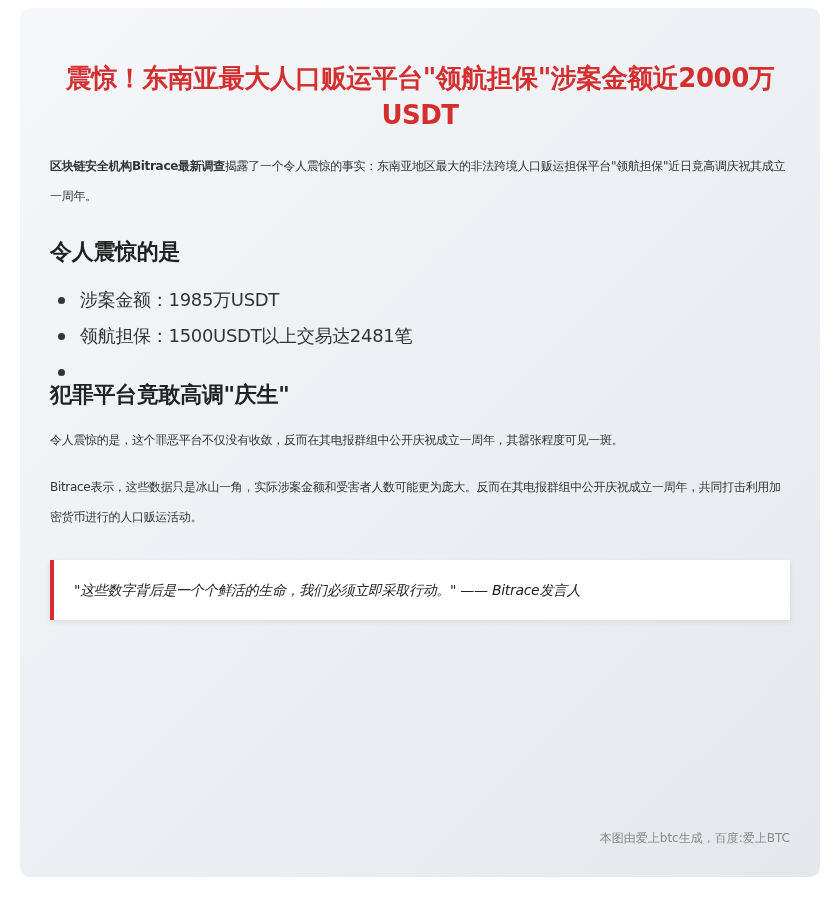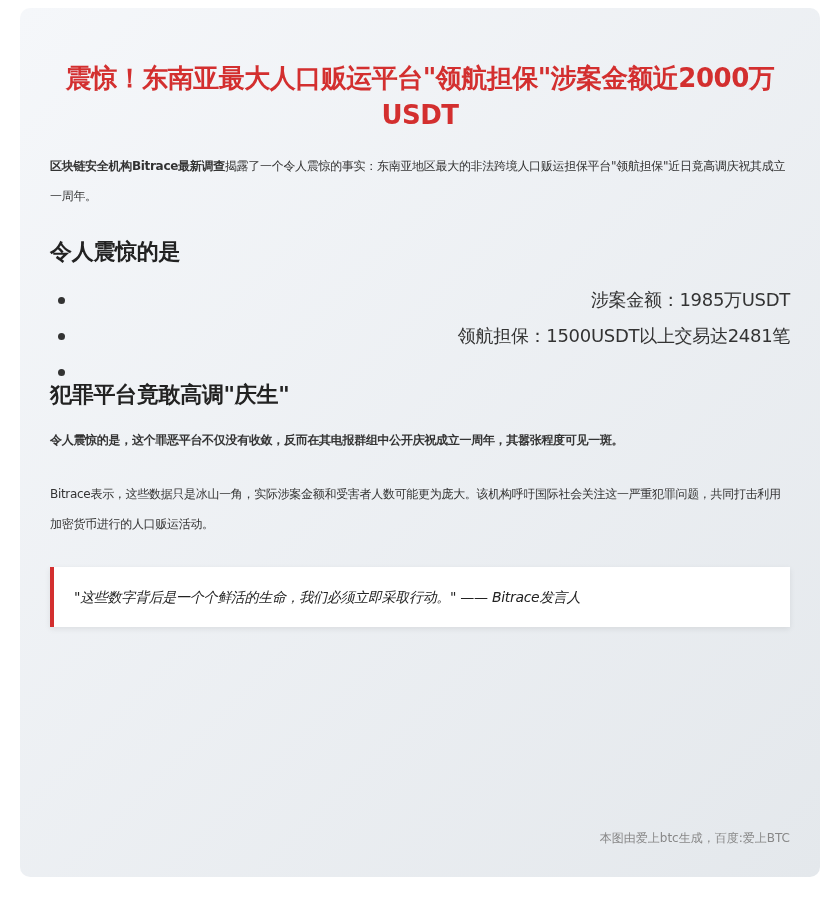--- a/index.html
+++ b/index.html
@@ -56,32 +56,31 @@
       margin: 0 0 14px 0;
       padding: 0;
     }
     .list li {
       position: relative;
       color: #333333;
       font-size: 18px;
       line-height: 36px;
       padding-left: 30px;
       letter-spacing: -0.3px;
-      text-align: right;
     }
     .list li .bullet {
       position: absolute;
       left: 8px;
       top: 15px;
       width: 7px;
       height: 7px;
       border-radius: 50%;
       background: #333333;
     }
-    .para.spaced { margin-bottom: 24px; font-weight: bold; }
+    .para.spaced { margin-bottom: 17px; }
     .quote {
       margin: 28px 0 0 0;
       background: #ffffff;
       border-left: 4px solid #d32f2f;
       padding: 20px 20px 20px 20px;
       box-shadow: 0 2px 6px rgba(0,0,0,0.08);
       height: 60px;
       display: flex;
       align-items: center;
     }
@@ -125,20 +124,20 @@
     <li>
       <span class="bullet"></span>
     </li>
   </ul>
 
 
   <h2 class="section-title">犯罪平台竟敢高调"庆生"</h2>
 
   <p class="para spaced">令人震惊的是，这个罪恶平台不仅没有收敛，反而在其电报群组中公开庆祝成立一周年，其嚣张程度可见一斑。</p>
 
-  <p class="para">Bitrace表示，这些数据只是冰山一角，实际涉案金额和受害者人数可能更为庞大。该机构呼吁国际社会关注这一严重犯罪问题，共同打击利用加密货币进行的人口贩运活动。</p>
+  <p class="para">Bitrace表示，这些数据只是冰山一角，实际涉案金额和受害者人数可能更为庞大。反而在其电报群组中公开庆祝成立一周年，共同打击利用加密货币进行的人口贩运活动。</p>
 
   <blockquote class="quote">
     <span class="quote-text">"这些数字背后是一个个鲜活的生命，我们必须立即采取行动。" —— Bitrace发言人</span>
   </blockquote>
 
   <div class="footer-note">本图由爱上btc生成，百度:爱上BTC</div>
 </div>
 
 </body></html>

